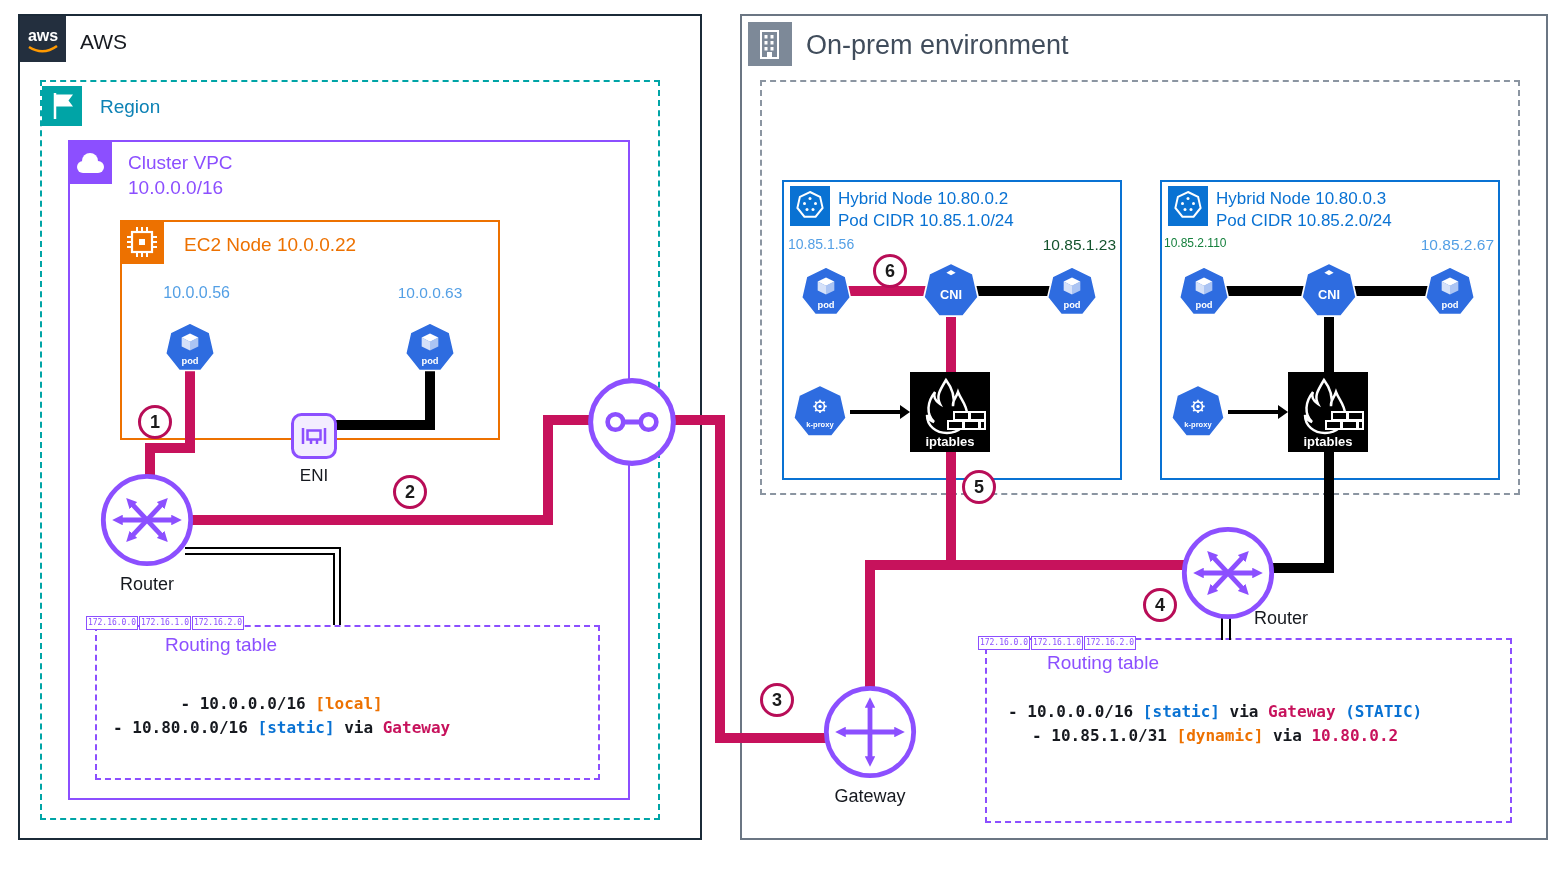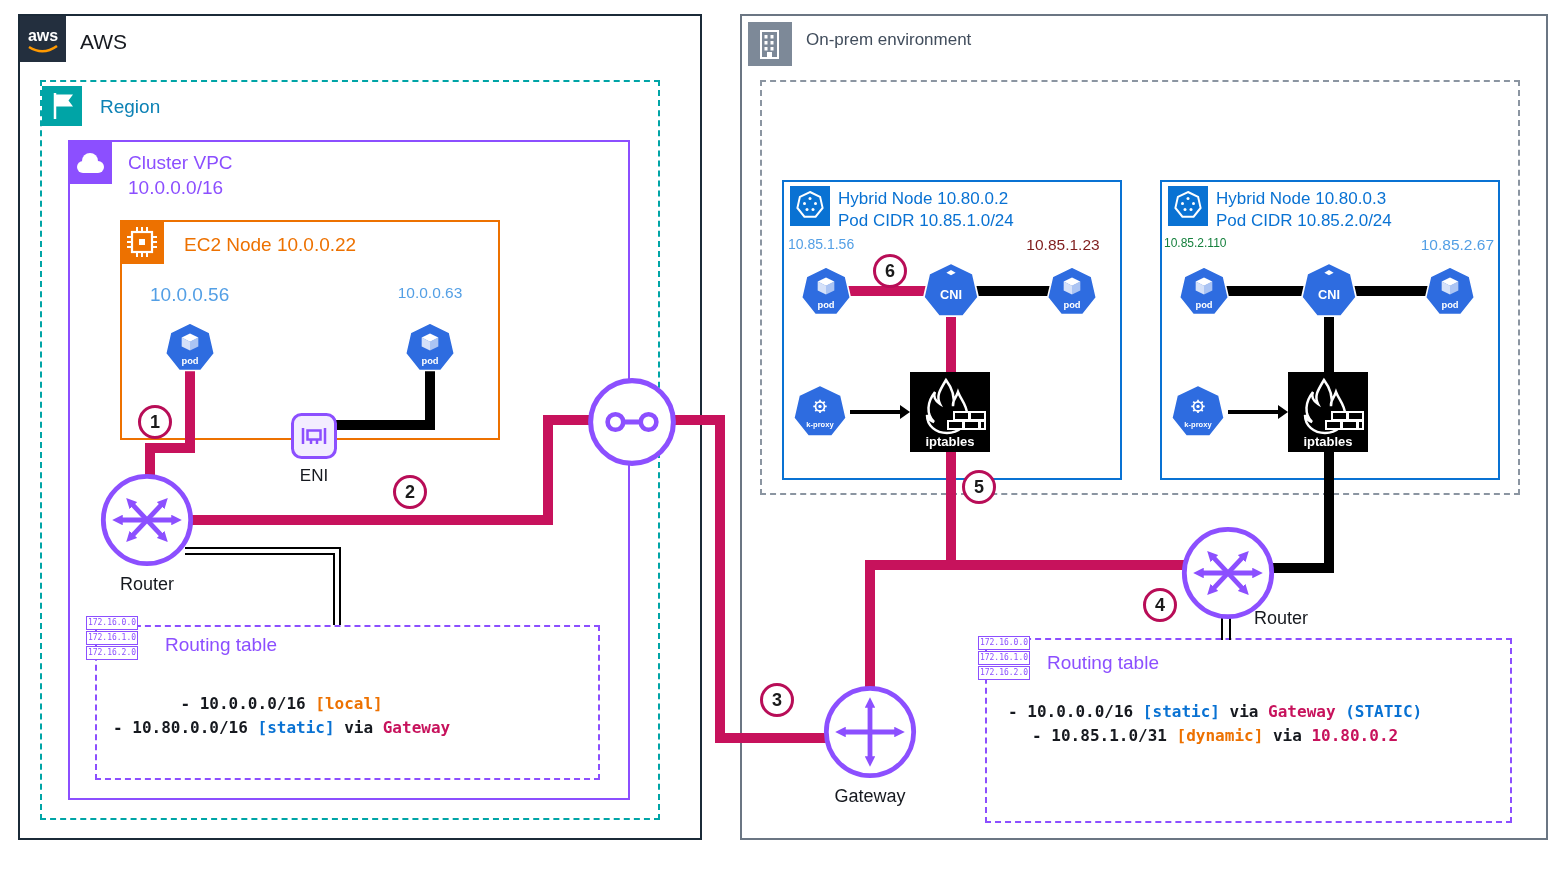--- a/index.html
+++ b/index.html
@@ -12,21 +12,21 @@
   .lk { background:#000; z-index:10; }
   .thin { background:#000; z-index:8; }
   .icon { position:absolute; z-index:20; line-height:0; }
   .badge { position:absolute; width:34px; height:34px; border-radius:50%; border:3px solid #b80d57;
            background:#fff; color:#1a1a1a; font-weight:bold; font-size:18px;
            display:flex; align-items:center; justify-content:center; z-index:30; }
   .mono { font-family:"DejaVu Sans Mono", monospace; font-weight:bold; }
   .rt-entries { position:absolute; z-index:6;text-align:center; }
   .rt-row { white-space:pre; font-size:16px; line-height:24px; }
   .c-k{color:#16191f}.c-o{color:#ED7100}.c-b{color:#0972d3}.c-m{color:#c7125c}.c-g{color:#1d8102}
-  .rt-icon { position:absolute; display:flex; flex-direction:column; gap:1px; z-index:7; }
+  .rt-icon { position:absolute; display:flex; flex-direction:row; gap:1px; z-index:7; }
   .rt-icon .row { width:52px; height:14px; border:1.5px solid #8C4FFF; background:#fff; color:#8C4FFF;
                   font-family:"DejaVu Sans Mono", monospace; font-size:8px; line-height:11px; text-align:center; }
   .arrowhead { position:absolute; width:0; height:0; border-top:7px solid transparent;
                border-bottom:7px solid transparent; border-left:10px solid #000; z-index:10; }
   svg text { font-family:"Liberation Sans", sans-serif; }
 </style>
 </head>
 <body>
 
 <div class="canvas">
@@ -130,21 +130,21 @@
           <line x1="7" y1="22" x2="12" y2="22"></line>
           <line x1="7" y1="27" x2="12" y2="27"></line>
         <line x1="32" y1="17" x2="37" y2="17"></line>
           <line x1="32" y1="22" x2="37" y2="22"></line>
           <line x1="32" y1="27" x2="37" y2="27"></line>
       </g>
     </svg>
   </div>
   <div class="lbl" style="left:184px;top:234px;font-size:19px;color:#ED7100">EC2 Node 10.0.0.22</div>
 
-  <div class="lbl" style="left:150px;top:284px;width:80px;text-align:left;font-size:19px;color:#539FE5">10.0.0.56</div>
+  <div class="lbl" style="left:150px;top:284px;width:80px;text-align:right;font-size:16px;color:#539FE5">10.0.0.56</div>
   <div class="lbl" style="left:390px;top:284px;width:80px;text-align:center;font-size:15.5px;color:#539FE5">10.0.0.63</div>
 
   <div class="icon" style="left:164px;top:322px">
     <svg viewBox="0 0 100 100" width="52" height="52">
       <polygon points="50,2 87.5,20.1 96.8,60.7 70.8,93.2 29.2,93.2 3.2,60.7 12.5,20.1" fill="#2e6ce0" stroke="#fff" stroke-width="3"></polygon>
       <polygon points="50,22 66,30 50,38 34,30" fill="#fff"></polygon>
       <polygon points="34,30 50,38 50,55 34,47" fill="#fff" opacity="0.8"></polygon>
       <polygon points="66,30 50,38 50,55 66,47" fill="#fff" opacity="0.6"></polygon>
       <text x="50" y="80" text-anchor="middle" font-size="18" font-weight="bold" fill="#fff">pod</text>
     </svg>
@@ -218,40 +218,40 @@
         <rect x="16.5" y="13" width="3" height="3.5"></rect>
           <rect x="22.5" y="13" width="3" height="3.5"></rect>
         <rect x="16.5" y="19" width="3" height="3.5"></rect>
           <rect x="22.5" y="19" width="3" height="3.5"></rect>
         <rect x="16.5" y="25" width="3" height="3.5"></rect>
           <rect x="22.5" y="25" width="3" height="3.5"></rect>
         <rect x="19" y="30" width="5" height="6"></rect>
       </g>
     </svg>
   </div>
-  <div class="lbl" style="left:806px;top:30px;font-size:17px;color:#414d5c">On-prem environment</div>
+  <div class="lbl" style="left:806px;top:30px;font-size:27px;color:#414d5c">On-prem environment</div>
 
 
   <div class="icon" style="left:790px;top:186px">
     <svg viewBox="0 0 40 40" width="40" height="40">
       <rect width="40" height="40" fill="#0972d3"></rect>
       <polygon points="20,6 30.1,10.9 32.6,21.9 25.6,30.7 14.4,30.7 7.4,21.9 9.9,10.9" fill="none" stroke="#fff" stroke-width="2"></polygon>
       <g fill="#fff">
         <circle cx="20" cy="12.5" r="1.5"></circle>
           <circle cx="14.5" cy="17.5" r="1.5"></circle>
           <circle cx="25.5" cy="17.5" r="1.5"></circle>
         <circle cx="17" cy="23.5" r="1.5"></circle>
           <circle cx="23" cy="23.5" r="1.5"></circle>
       </g>
     </svg>
   </div>
   <div class="lbl" style="left:838px;top:189px;font-size:17px;color:#0972d3">Hybrid Node 10.80.0.2</div>
   <div class="lbl" style="left:838px;top:211px;font-size:17px;color:#0972d3">Pod CIDR 10.85.1.0/24</div>
   <div class="lbl" style="left:788px;top:236px;font-size:14px;color:#539FE5">10.85.1.56</div>
-  <div class="lbl" style="left:1010px;top:236px;width:106px;text-align:center;font-size:15.5px;color:#7f1d1d">10.85.1.23</div>
+  <div class="lbl" style="left:1010px;top:236px;width:106px;text-align:right;font-size:15.5px;color:#14532d">10.85.1.23</div>
 
   <div class="icon" style="left:800px;top:266px">
     <svg viewBox="0 0 100 100" width="52" height="52">
       <polygon points="50,2 87.5,20.1 96.8,60.7 70.8,93.2 29.2,93.2 3.2,60.7 12.5,20.1" fill="#2e6ce0" stroke="#fff" stroke-width="3"></polygon>
       <polygon points="50,22 66,30 50,38 34,30" fill="#fff"></polygon>
       <polygon points="34,30 50,38 50,55 34,47" fill="#fff" opacity="0.8"></polygon>
       <polygon points="66,30 50,38 50,55 66,47" fill="#fff" opacity="0.6"></polygon>
       <text x="50" y="80" text-anchor="middle" font-size="18" font-weight="bold" fill="#fff">pod</text>
     </svg>
   </div>

